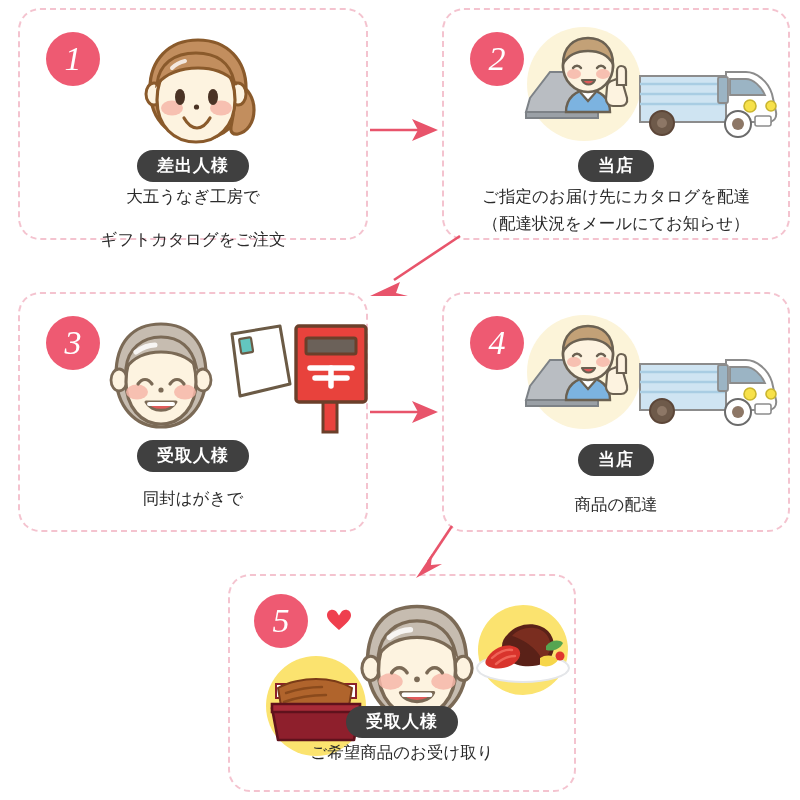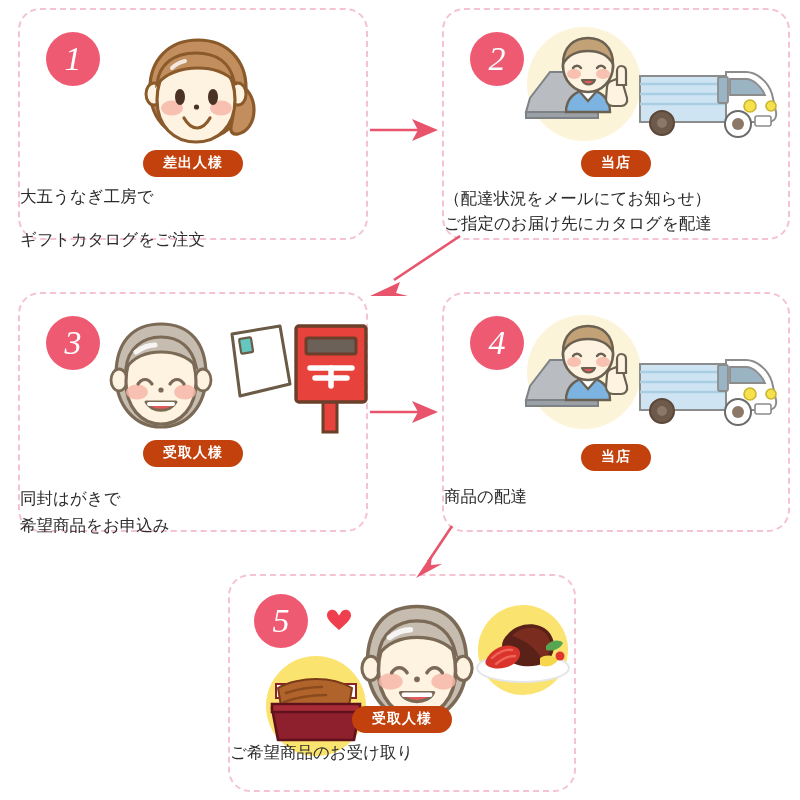--- a/index.html
+++ b/index.html
@@ -28,31 +28,32 @@
     font-family:"Liberation Serif","DejaVu Serif",serif;
     font-style:italic;
     font-size:34px;
     display:flex;align-items:center;justify-content:center;
     line-height:1;
     z-index:5;
     user-select:none;
   }
   .role-pill{
     display:inline-block;
-    background:#c2410c;
+    background:#404040;
     color:#fff;
-    font-size:14px;
+    font-size:17px;
     font-weight:bold;
     letter-spacing:1px;
     padding:4px 20px 5px 20px;
     border-radius:16px;
     white-space:nowrap;
   }
   .pill-wrap{text-align:center;}
   .desc{
+    text-align:center;
     color:#2b2b2b;
     font-size:16.5px;
     line-height:1.5;
     margin-top:8px;
     white-space:nowrap;
   }
   .art{
     position:absolute;
     pointer-events:none;
   }
@@ -140,22 +141,22 @@
       <path d="M60 56c3 6 10 6 13 0z" fill="#e05a5a" stroke="#6b6152" stroke-width="2.2" stroke-linejoin="round"></path>
 
       <path d="M92 56c4-2 8 0 9 4l4 14c1 5-2 8-6 8h-8c-4 0-7-3-7-7l1-12c0-4 3-6 7-7z" fill="#fdf3e0" stroke="#6b6152" stroke-width="2.2"></path>
       <path d="M99 42c3 0 5 2 5 5v14h-9V47c0-3 2-5 4-5z" fill="#fdf3e0" stroke="#6b6152" stroke-width="2.2"></path>
     </svg>
 
     <div class="pill-wrap" style="position:absolute;left:0;right:0;top:140px;">
       <span class="role-pill">当店</span>
     </div>
     <div style="position:absolute;left:0;right:0;top:174px;">
+      <div class="desc" style="margin-top:0">ご指定のお届け先にカタログを配達</div>
       <div class="desc" style="margin-top:2px">（配達状況をメールにてお知らせ）</div>
-      <div class="desc" style="margin-top:0">ご指定のお届け先にカタログを配達</div>
     </div>
   </div>
 
   <div class="step-box" style="left:18px;top:292px;width:350px;height:240px;">
     <div class="num-badge" style="left:26px;top:22px;">3</div>
 
     <svg class="art" style="left:86px;top:24px;" width="110" height="118" viewBox="0 0 110 118">
       <path d="M55 6C26 6 10 25 10 57c0 31 19 52 45 52s45-21 45-52C100 25 84 6 55 6z" fill="#c6bcb0" stroke="#7b6a56" stroke-width="3.2"></path>
       <ellipse cx="13" cy="62" rx="8" ry="11" fill="#fdf3e0" stroke="#7b6a56" stroke-width="2.8"></ellipse>
       <ellipse cx="97" cy="62" rx="8" ry="11" fill="#fdf3e0" stroke="#7b6a56" stroke-width="2.8"></ellipse>
@@ -185,21 +186,20 @@
         <path d="M43 48v18"></path>
         <path d="M27 58h32"></path>
       </g>
     </svg>
 
     <div class="pill-wrap" style="position:absolute;left:0;right:0;top:146px;">
       <span class="role-pill">受取人様</span>
     </div>
     <div style="position:absolute;left:0;right:0;top:180px;">
       <div class="desc" style="margin-top:12px">同封はがきで</div>
-      <div class="desc" style="margin-top:2px">希望商品をお申込み</div>
     </div>
   </div>
 
   <div class="step-box" style="left:442px;top:292px;width:348px;height:240px;">
     <div class="num-badge" style="left:26px;top:22px;">4</div>
 
     <svg class="art" style="left:78px;top:18px;" width="258" height="128" viewBox="0 0 258 128">
       <circle cx="62" cy="60" r="57" fill="#fcf4d9"></circle>
       <g>
         <path d="M118 52h86v46h-86z" fill="#cfe4f2" stroke="#8c8c8c" stroke-width="2"></path>
@@ -228,21 +228,21 @@
       <path d="M75 44c2-3 6-3 8 0" stroke="#6b6152" stroke-width="2.4" fill="none" stroke-linecap="round"></path>
       <path d="M60 56c3 6 10 6 13 0z" fill="#e05a5a" stroke="#6b6152" stroke-width="2.2" stroke-linejoin="round"></path>
       <path d="M92 56c4-2 8 0 9 4l4 14c1 5-2 8-6 8h-8c-4 0-7-3-7-7l1-12c0-4 3-6 7-7z" fill="#fdf3e0" stroke="#6b6152" stroke-width="2.2"></path>
       <path d="M99 42c3 0 5 2 5 5v14h-9V47c0-3 2-5 4-5z" fill="#fdf3e0" stroke="#6b6152" stroke-width="2.2"></path>
     </svg>
 
     <div class="pill-wrap" style="position:absolute;left:0;right:0;top:150px;">
       <span class="role-pill">当店</span>
     </div>
     <div style="position:absolute;left:0;right:0;top:190px;">
-      <div class="desc" style="margin-top:0">商品の配達</div>
+      <div class="desc" style="margin-top:8px">商品の配達</div>
     </div>
   </div>
 
   <div class="step-box" style="left:228px;top:574px;width:348px;height:218px;">
     <div class="num-badge" style="left:24px;top:18px;">5</div>
 
     <svg class="art" style="left:96px;top:32px;" width="26" height="24" viewBox="0 0 26 24">
       <path d="M13 22C5 15 1 11 1 7.2 1 4 3.4 1.8 6.3 1.8c1.9 0 3.7 1 4.7 2.6l2 3 2-3c1-1.6 2.8-2.6 4.7-2.6C22.6 1.8 25 4 25 7.2 25 11 21 15 13 22z" fill="#ef3f4e"></path>
     </svg>
 

